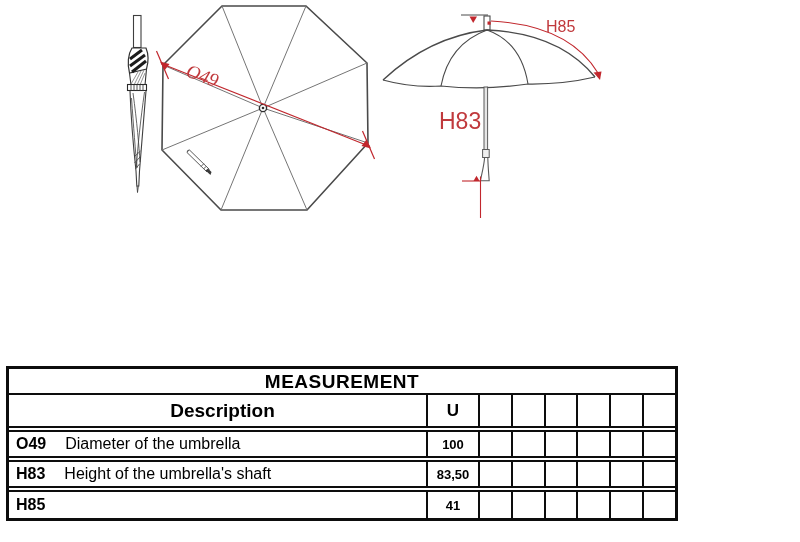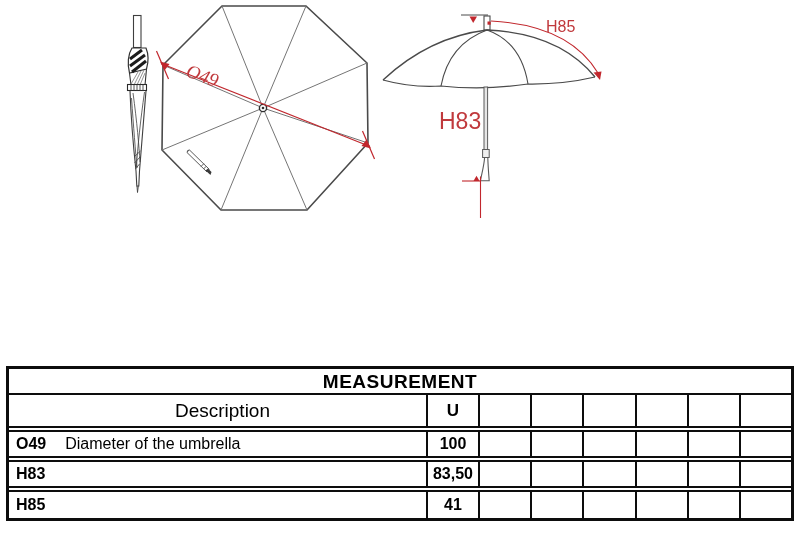--- a/index.html
+++ b/index.html
@@ -2,41 +2,41 @@
 <html><head>
 <meta charset="utf-8">
 <style>
   html,body{margin:0;padding:0;background:#fff;}
   body{width:800px;height:542px;position:relative;font-family:"Liberation Sans",sans-serif;color:#000;overflow:hidden;}
   .stage{position:absolute;inset:0;background:#fff;}
   svg text{user-select:none;}
 
   
   .mtable{
-    position:absolute;left:6px;top:366px;width:788px;box-sizing:border-box;
+    position:absolute;left:6px;top:366px;width:672px;box-sizing:border-box;
     border:3px solid #0d0d0d;background:#fff;
   }
   .trow{display:flex;align-items:stretch;box-sizing:border-box;background:#fff;}
   .trow.title{
     display:block;height:26px;line-height:26px;text-align:center;
     font-weight:bold;font-size:19px;letter-spacing:.5px;
     border-bottom:2px solid #0d0d0d;
   }
   .trow.header{height:33px;border-bottom:2px solid #0d0d0d;}
   .trow.data{height:28px;margin-top:2px;border-top:2px solid #0d0d0d;border-bottom:2px solid #0d0d0d;}
   .trow.data.last{border-bottom:none;}
   .cell{box-sizing:border-box;display:flex;align-items:center;}
   .cell.desc{width:417px;padding-left:7px;font-size:16px;}
   .cell.desc .code{font-weight:bold;}
   .cell.desc .dtext{margin-left:19px;}
   .cell.unit{width:52px;border-left:2px solid #0d0d0d;justify-content:center;}
   .cell.blank{flex:1 1 0;border-left:2px solid #0d0d0d;}
-  .trow.header .cell.desc{justify-content:center;padding-left:10px;font-weight:normal;font-size:19px;}
+  .trow.header .cell.desc{justify-content:center;padding-left:10px;font-weight:bold;font-size:19px;}
   .trow.header .cell.unit{font-weight:bold;font-size:17px;}
-  .cell.val{font-weight:bold;font-size:16px;}
+  .cell.val{font-weight:bold;font-size:13px;}
 </style>
 </head>
 <body>
 
 <div class="stage">
 
   
   <svg width="800" height="300" viewBox="0 0 800 300">
 
     <g stroke="#3f3f3f" fill="none" stroke-width="1.1">
@@ -170,20 +170,21 @@
       <div class="cell blank"></div>
       <div class="cell blank"></div>
       <div class="cell blank"></div>
       <div class="cell blank"></div>
       <div class="cell blank"></div>
     </div>
 
     <div class="trow data">
       <div class="cell desc">
         <span class="code">H83</span>
+        <span class="dtext">Height of the umbrella's shaft</span>
       </div>
       <div class="cell unit val">83,50</div>
       <div class="cell blank"></div>
       <div class="cell blank"></div>
       <div class="cell blank"></div>
       <div class="cell blank"></div>
       <div class="cell blank"></div>
       <div class="cell blank"></div>
     </div>
 

